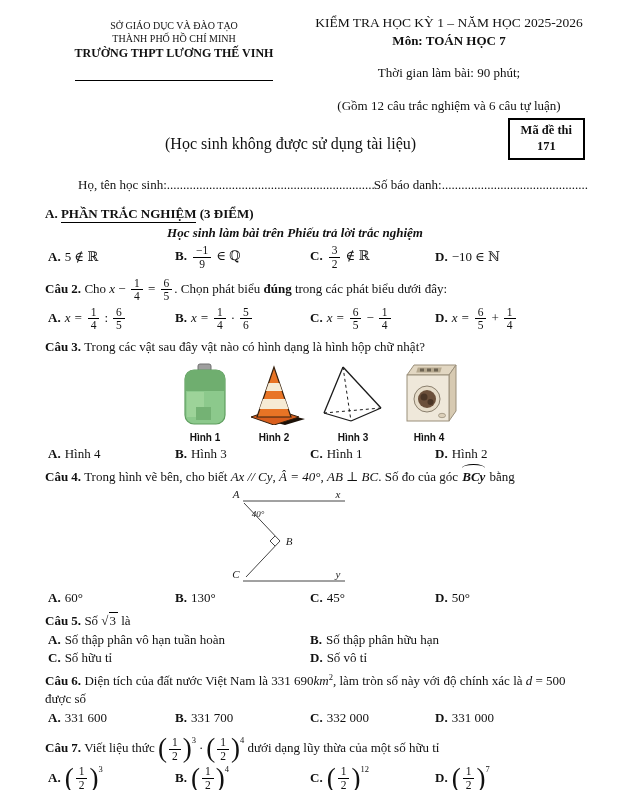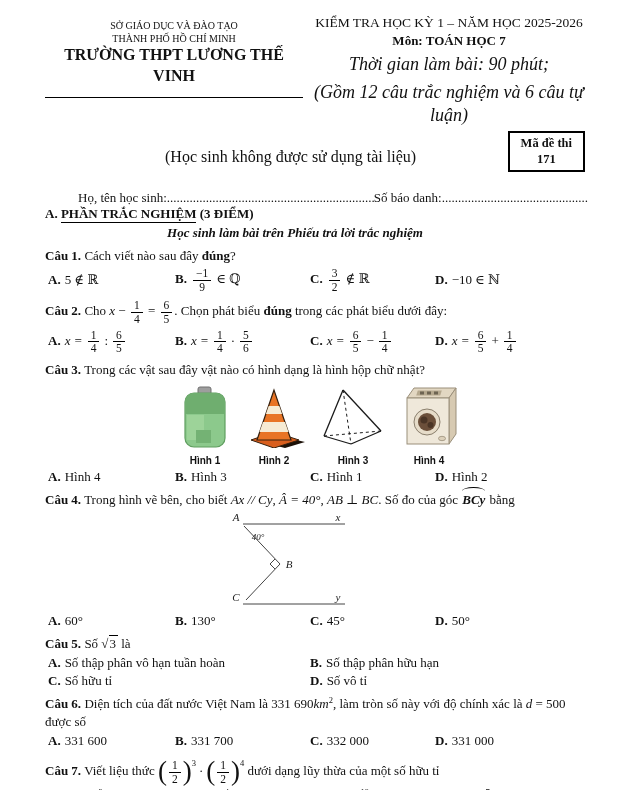--- a/index.html
+++ b/index.html
@@ -5,35 +5,35 @@
   html,body { margin:0; padding:0; background:#ffffff; }
   .page {
     position:relative; width:638px; height:790px; box-sizing:border-box;
     padding:14px 43px 0 45px; background:#fff; color:#111; overflow:hidden;
     font-family:"Liberation Serif","DejaVu Serif","DejaVu Sans",serif; font-size:13px;
   }
   
   .hdr { display:flex; }
   .hdr-left { width:258px; text-align:center; padding-top:5px; line-height:1.3; }
   .hl { font-size:10px; }
-  .school { font-weight:bold; font-size:16px; border-bottom:1.5px solid #000; display:inline-block; padding-bottom:10px; }
+  .school { font-weight:bold; font-size:12px; border-bottom:1.5px solid #000; display:inline-block; padding-bottom:18px; }
   .hdr-right { flex:1; text-align:center; line-height:1.3; }
   .ht { font-weight:normal; font-size:13.5px; }
   .hs { font-weight:bold; font-size:13px; margin-top:1px; }
-  .hd, .hc { font-style:italic; font-size:18px; margin-top:4px; }
+  .hd, .hc { font-size:13px; margin-top:16px; }
   .mid { position:relative; height:54px; }
   .note { position:absolute; left:120px; top:20px; font-size:16px; }
   .codebox { position:absolute; right:10px; top:3px; border:2px solid #000; text-align:center; padding:2px 11px 3px; line-height:1.3; }
   .codebox div { font-weight:bold; font-size:12.5px; }
   
   .student { display:flex; margin:8px 7px 0 33px; white-space:nowrap; }
   .dots1 { width:207px; overflow:hidden; } .dots2 { flex:1; overflow:hidden; }
   .student .lbl { flex:none; }
   
-  .sec { font-weight:bold; }
+  .sec { margin-top:13px; font-weight:bold; }
   .sec .u { border-bottom:1.5px solid #000; padding-bottom:1px; }
   .instr { text-align:center; font-weight:bold; font-style:italic; margin-top:3px; padding-right:50px; }
   
   .q { margin-top:6px; line-height:1.35; }
   .ql { font-weight:bold; }
   .bold { font-weight:bold; }
   .it { font-style:italic; }
   .row4 { display:grid; grid-template-columns:127px 135px 125px 1fr; padding-left:3px; margin-top:3px; align-items:center; }
   .row2 { display:grid; grid-template-columns:262px 1fr; padding-left:3px; margin-top:2px; }
   .opt { white-space:nowrap; }
@@ -91,23 +91,20 @@
     <span class="dots1">....................................................................................................................</span>
     <span class="lbl"> Số báo danh: </span>
     <span class="dots2">............................................................</span>
   </div>
 
   <div class="sec">
     <span>A. </span><span class="u">PHẦN TRẮC NGHIỆM</span><span> (3 ĐIỂM)</span>
   </div>
   <div class="instr">Học sinh làm bài trên Phiếu trả lời trắc nghiệm</div>
 
-  <div class="q">
-    <span class="ql">Câu 1.</span><span> Cách viết nào sau đây </span><span class="bold">đúng</span><span>?</span>
-  </div>
   <div class="row4">
     <span class="opt"><span class="ol">A.</span><span>5 ∉ ℝ</span></span>
     <span class="opt"><span class="ol">B.</span><span class="fr">
           <span class="n">−1</span>
           <span class="d">9</span>
         </span><span> ∈ ℚ</span></span>
     <span class="opt"><span class="ol">C.</span><span class="fr">
           <span class="n">3</span>
           <span class="d">2</span>
         </span><span> ∉ ℝ</span></span>

